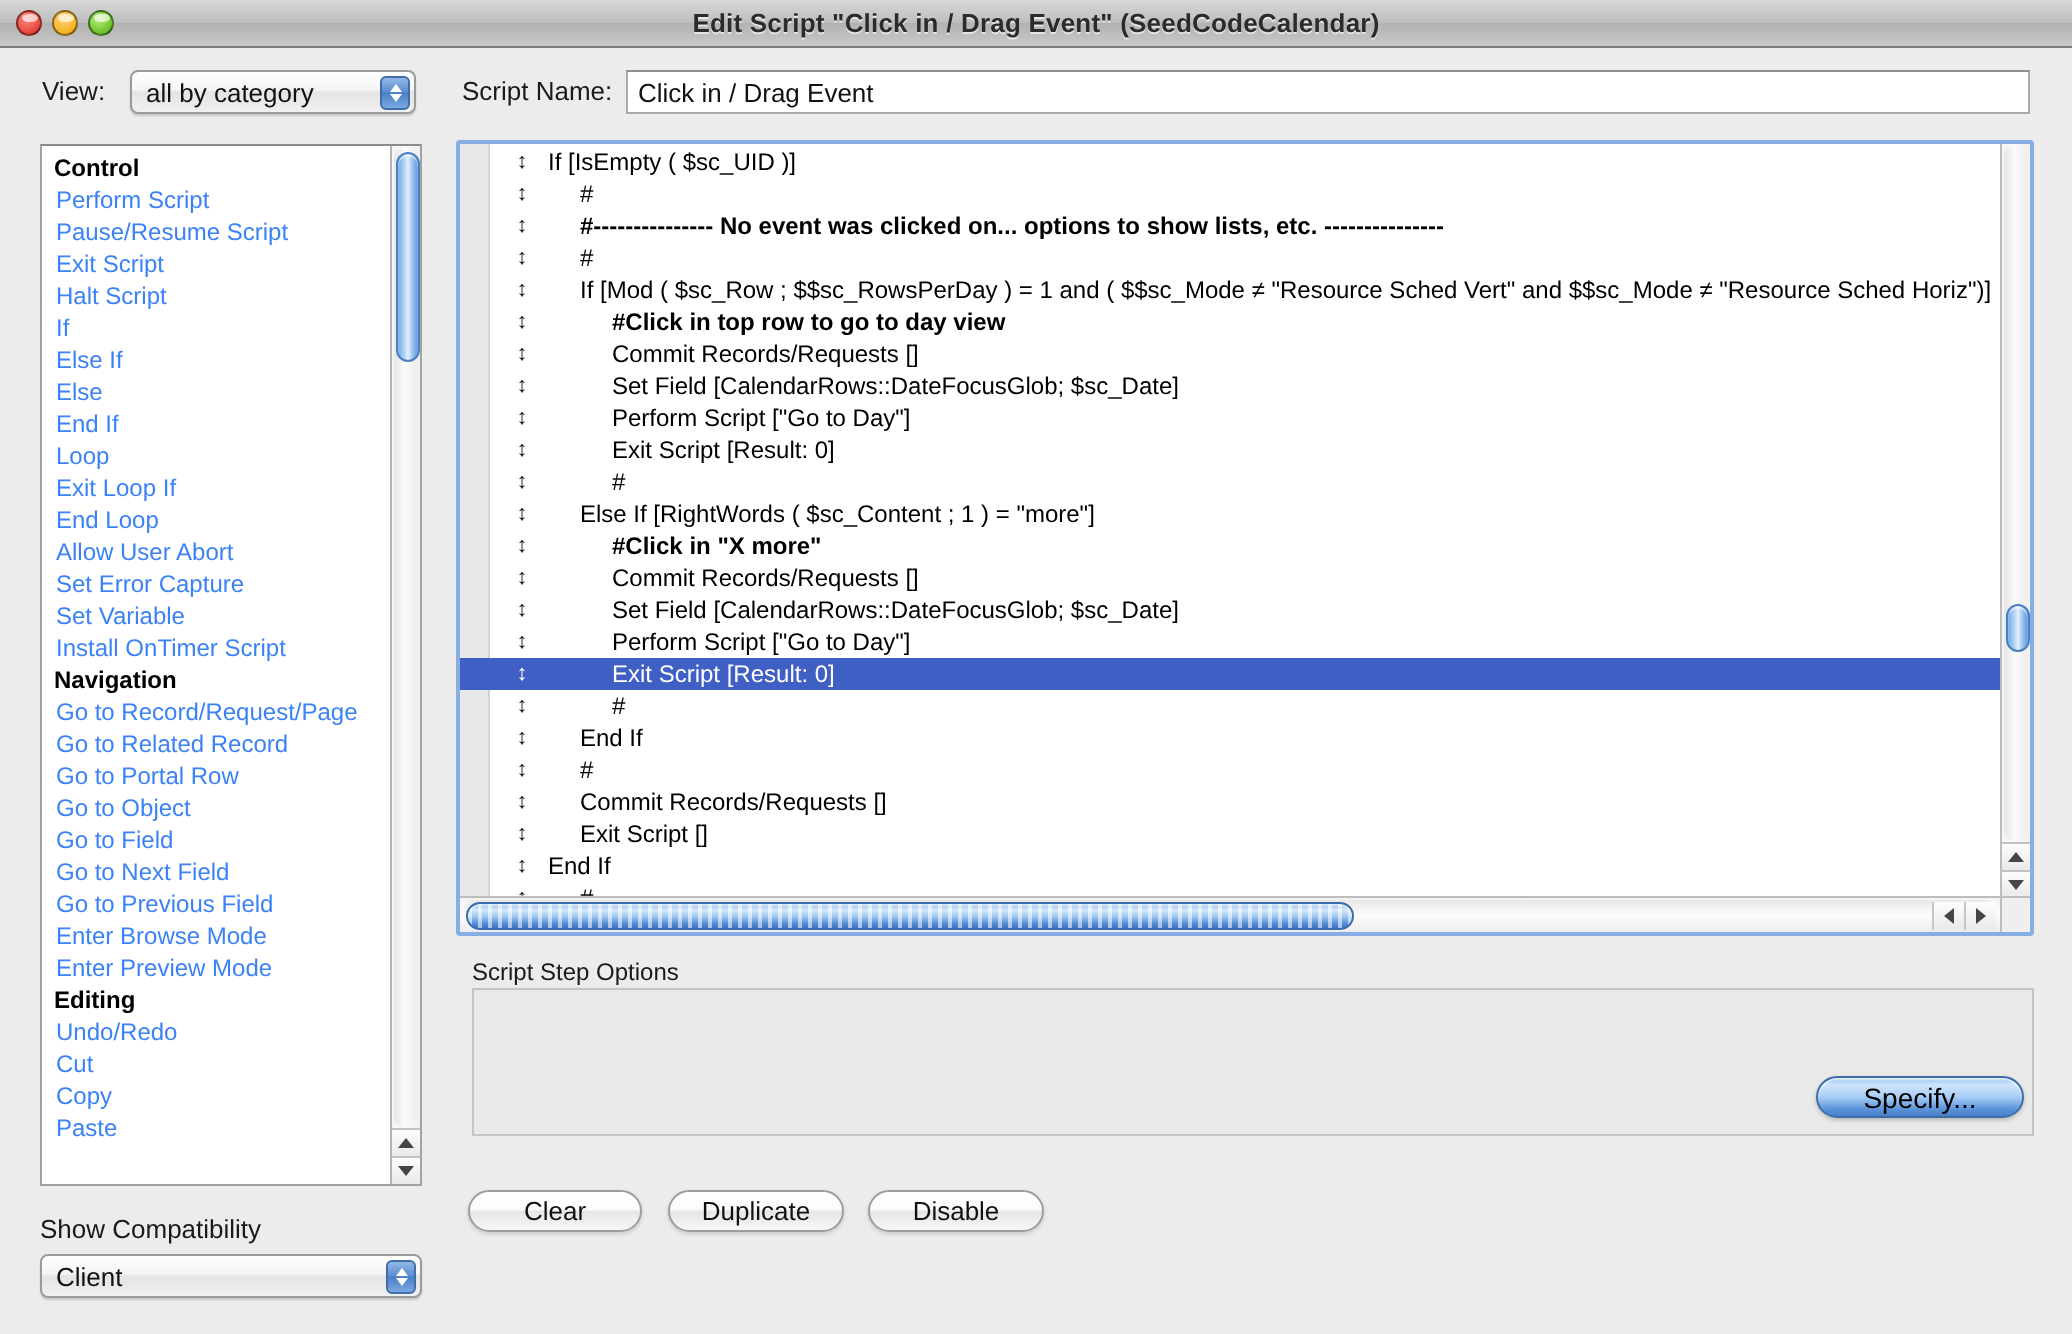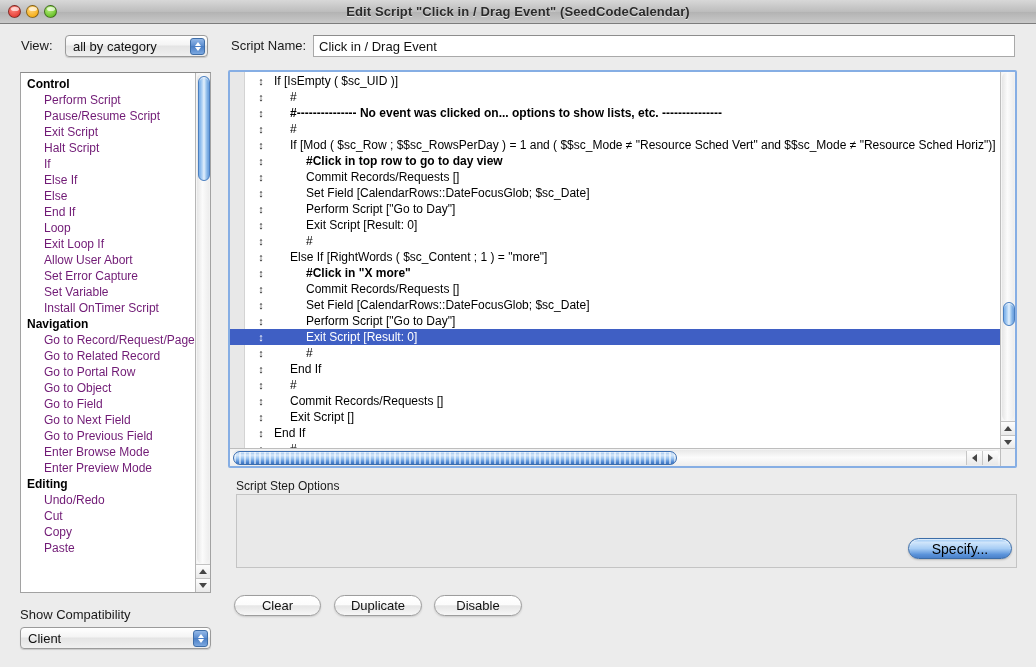--- a/index.html
+++ b/index.html
@@ -125,22 +125,22 @@
     width: 176px; height: 100%;
     padding-top: 3px;
     overflow: hidden;
   }
   .cat {
     font-size: 12px; font-weight: bold; color: #000;
     padding: 0 0 0 6px; line-height: 16px;
     white-space: nowrap;
   }
   .step {
-    font-size: 12px; color: #701a75;
-    padding: 0 0 0 23px; line-height: 16px;
+    font-size: 12px; color: #3b82f6;
+    padding: 0 0 0 7px; line-height: 16px;
     white-space: nowrap; cursor: default;
   }
 
   
   .vscroll {
     position: absolute; right: 0; top: 0;
     width: 15px; height: 100%;
     background: linear-gradient(to right, #f4f4f4, #fdfdfd 40%, #f0f0f0);
     border-left: 1px solid #b6b6b6;
   }
@@ -369,20 +369,21 @@
         <div class="step">Perform Script</div>
         <div class="step">Pause/Resume Script</div>
         <div class="step">Exit Script</div>
         <div class="step">Halt Script</div>
         <div class="step">If</div>
         <div class="step">Else If</div>
         <div class="step">Else</div>
         <div class="step">End If</div>
         <div class="step">Loop</div>
         <div class="step">Exit Loop If</div>
+        <div class="step">End Loop</div>
         <div class="step">Allow User Abort</div>
         <div class="step">Set Error Capture</div>
         <div class="step">Set Variable</div>
         <div class="step">Install OnTimer Script</div>
         <div class="cat">Navigation</div>
         <div class="step">Go to Record/Request/Page</div>
         <div class="step">Go to Related Record</div>
         <div class="step">Go to Portal Row</div>
         <div class="step">Go to Object</div>
         <div class="step">Go to Field</div>

